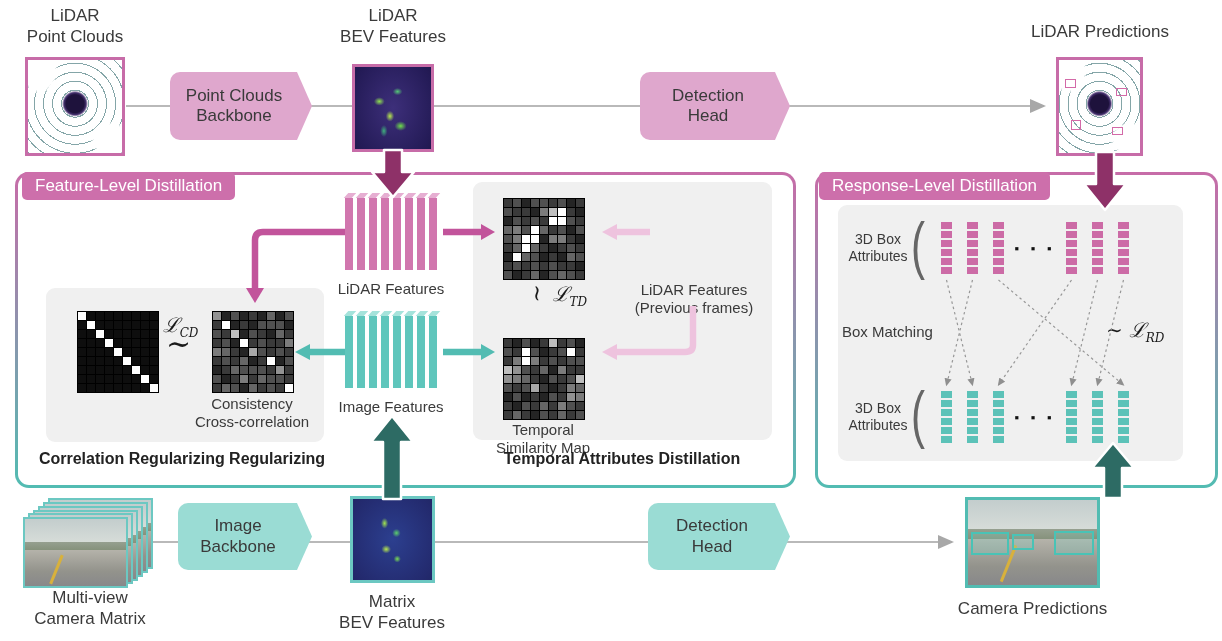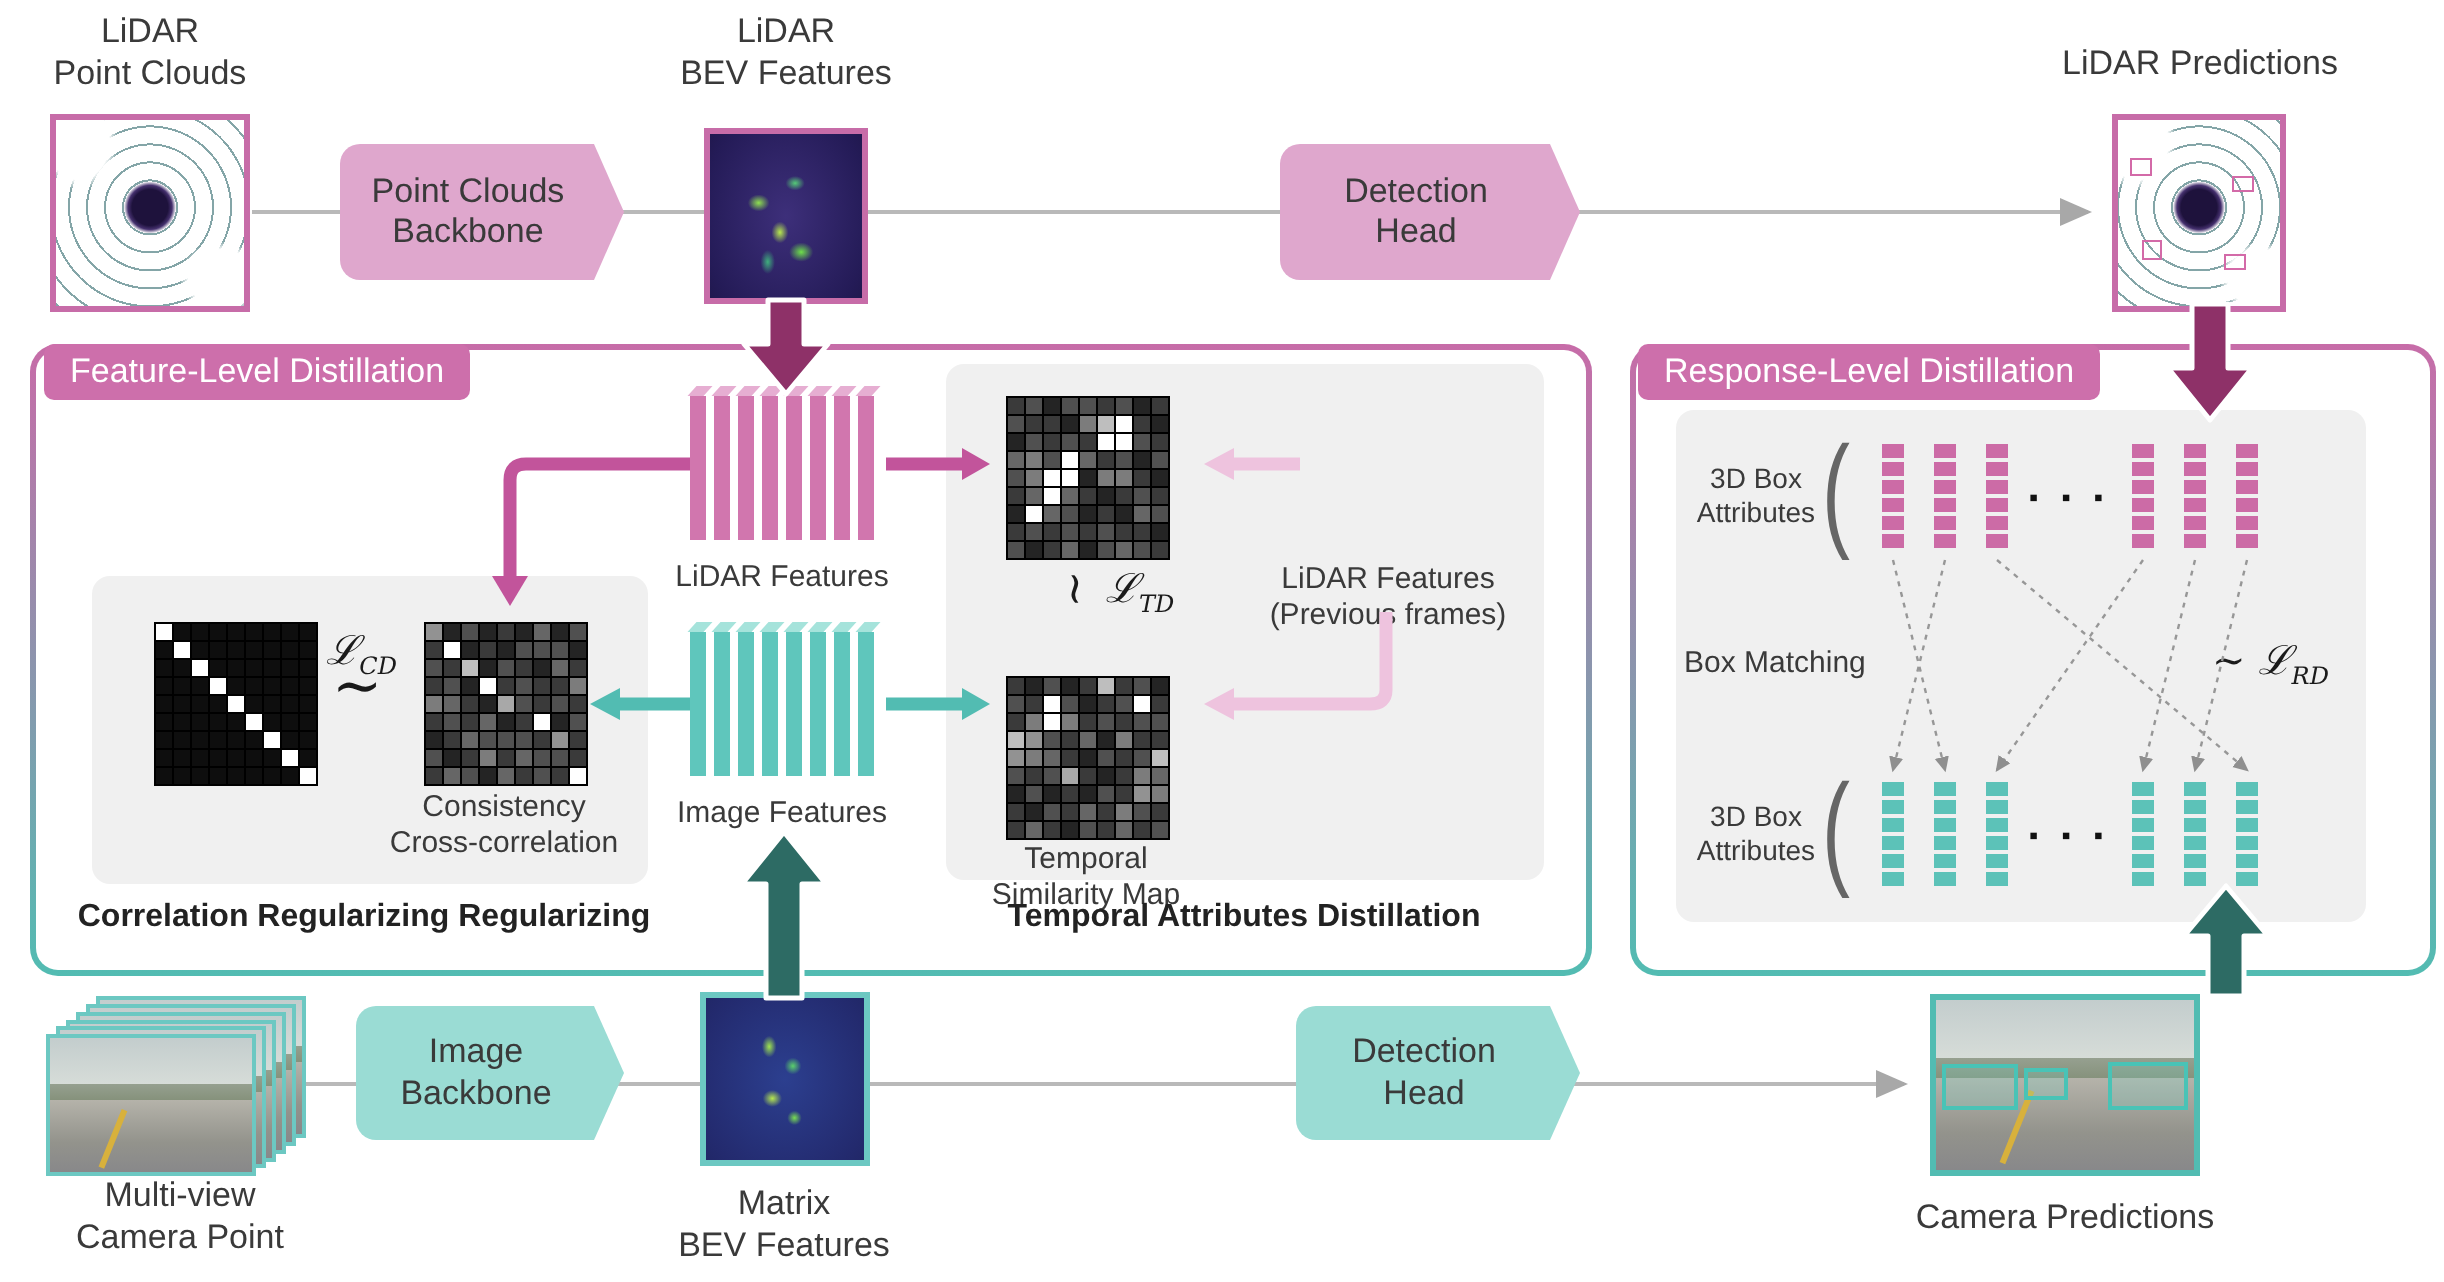--- a/index.html
+++ b/index.html
@@ -650,21 +650,21 @@
   </div>
 
   <div class="img photo mv" style="left:48px;top:498px;width:105px;height:71px"></div>
   <div class="img photo mv" style="left:43px;top:502px;width:105px;height:71px"></div>
   <div class="img photo mv" style="left:38px;top:506px;width:105px;height:71px"></div>
   <div class="img photo mv" style="left:33px;top:510px;width:105px;height:71px"></div>
   <div class="img photo mv" style="left:28px;top:513px;width:105px;height:71px"></div>
   <div class="img photo mv" style="left:23px;top:517px;width:105px;height:71px"></div>
   <div class="lbl" style="left:5px;top:588px;width:170px">
     <span>Multi-view</span>
-    <span>Camera Point</span>
+    <span>Camera Matrix</span>
   </div>
 
   <div class="flow tealf" style="left:178px;top:503px;width:134px;height:67px">
     <span>
       <span>Image</span>
       <span>Backbone</span>
     </span>
   </div>
 
   <div class="img bev2 tealbrd" style="left:350px;top:496px;width:85px;height:87px"></div>

